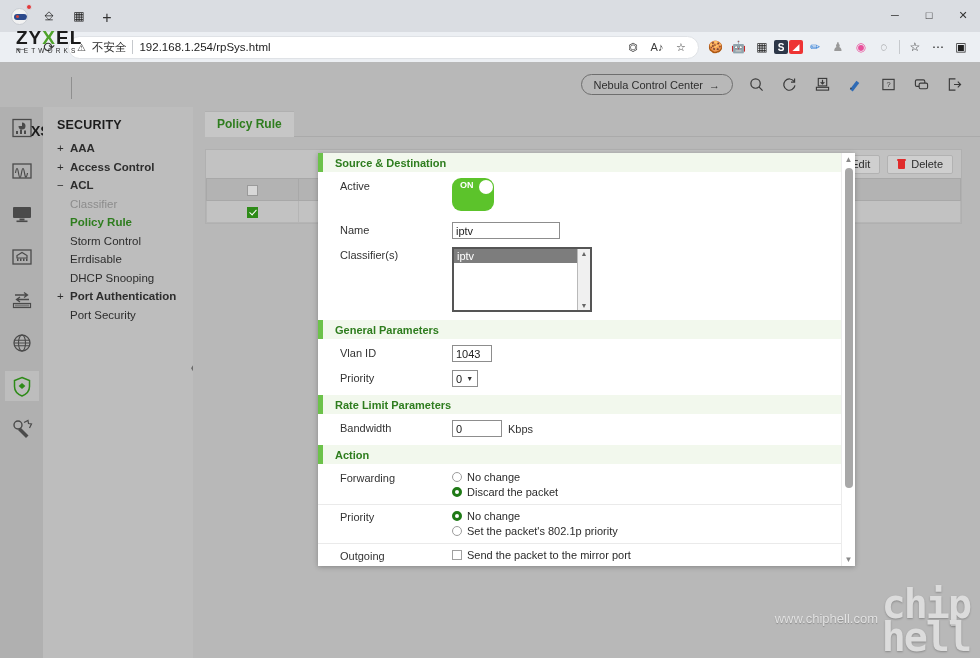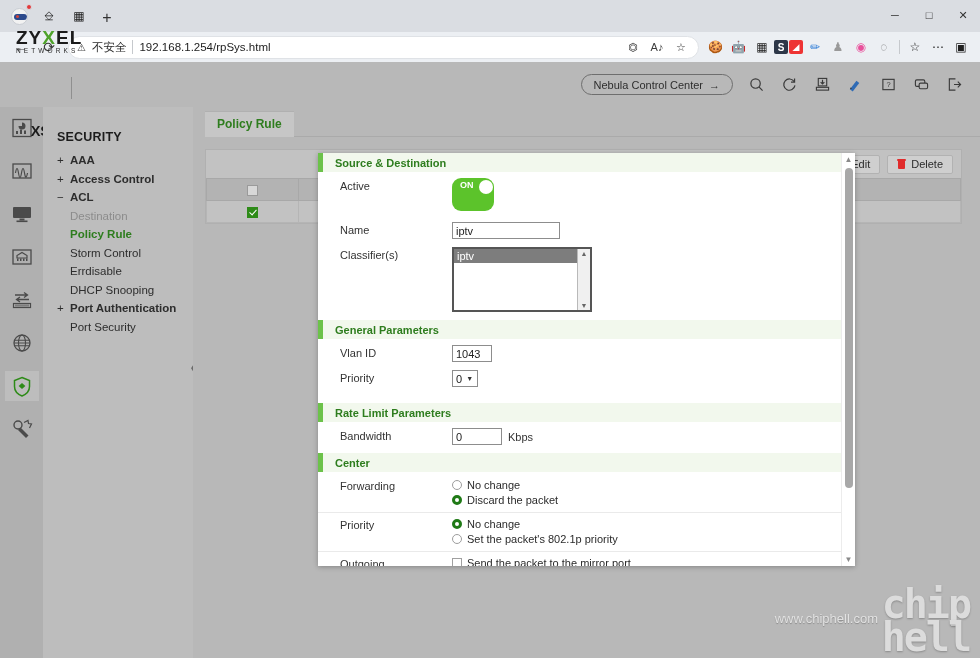--- a/index.html
+++ b/index.html
@@ -86,21 +86,21 @@
   }
   .hdr-ico { width: 19px; height: 19px; display: flex; align-items: center; justify-content: center; color: #3a3a3a; }
 
   .body-wrap { display: flex; height: 551px; }
   .rail { width: 43px; background: #b0b0b0; padding-top: 6px; display: flex; flex-direction: column;
     align-items: center; gap: 13px; }
   .rail-item { width: 34px; height: 30px; display: flex; align-items: center; justify-content: center; }
   .rail-item.active { background: #bdbdbd; }
 
   .nav { width: 150px; background: #bdbdbd; padding: 8px 0 0 0; position: relative; }
-  .nav-title { font-size: 12.5px; font-weight: bold; color: #1c1c1c; padding: 3px 0 7px 14px; letter-spacing: .2px; margin-top: 12px; }
+  .nav-title { font-size: 12.5px; font-weight: bold; color: #1c1c1c; padding: 3px 0 7px 14px; letter-spacing: .2px; }
   .nav-item { display: flex; align-items: center; font-size: 11.5px; color: #2d2d2d;
     height: 18.5px; padding-left: 14px; }
   .nav-item .pm { width: 13px; font-size: 11.5px; color: #2d2d2d; }
   .nav-item .lbl { font-weight: normal; }
   .nav-item.group .lbl { font-weight: bold; }
   .nav-item.leaf { padding-left: 27px; }
   .nav-item.active .lbl { color: #2e7d1e; font-weight: bold; }
   .nav-item.dim .lbl { color: #8c8c8c; }
   .collapse-handle {
     position: absolute; right: -8px; top: 247px; width: 14px; height: 26px;
@@ -380,21 +380,21 @@
         </div>
         <div class="nav-item group">
           <span class="pm">+</span>
           <span class="lbl">Access Control</span>
         </div>
         <div class="nav-item group">
           <span class="pm">−</span>
           <span class="lbl">ACL</span>
         </div>
         <div class="nav-item leaf dim">
-          <span class="lbl">Destination</span>
+          <span class="lbl">Classifier</span>
         </div>
         <div class="nav-item leaf active">
           <span class="lbl">Policy Rule</span>
         </div>
         <div class="nav-item leaf">
           <span class="lbl">Storm Control</span>
         </div>
         <div class="nav-item leaf">
           <span class="lbl">Errdisable</span>
         </div>
@@ -501,31 +501,31 @@
         <div class="row">
           <div class="lab">Priority</div>
           <div class="fld">
             <div class="sel">
               <span>0</span>
               <span class="chev">▼</span>
             </div>
           </div>
         </div>
 
-        <div class="sec-head" style="margin-top:12px">Rate Limit Parameters</div>
+        <div class="sec-head" style="margin-top:4px">Rate Limit Parameters</div>
 
         <div class="row">
           <div class="lab">Bandwidth</div>
           <div class="fld" style="display:flex;align-items:center">
             <div class="inp" style="width:50px">0</div>
             <span class="unit">Kbps</span>
           </div>
         </div>
 
-        <div class="sec-head" style="margin-top:4px">Center</div>
+        <div class="sec-head" style="margin-top:4px">Action</div>
 
         <div class="row bordered">
           <div class="lab">Forwarding</div>
           <div class="fld">
             <label class="radio">
               <span class="rdo"></span>
               <span>No change</span>
             </label>
             <label class="radio">
               <span class="rdo on"></span>

